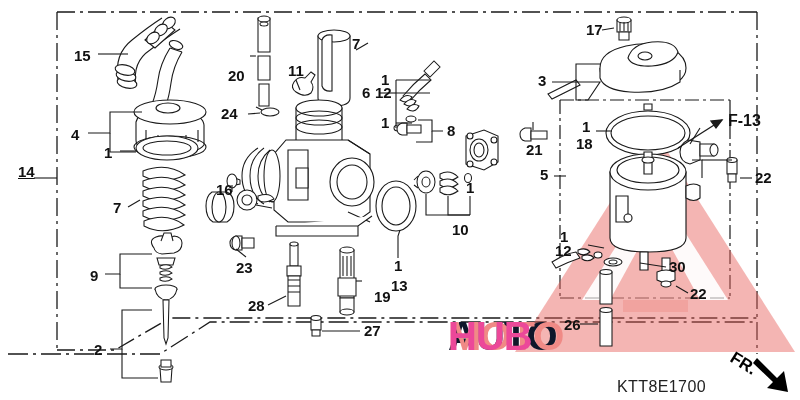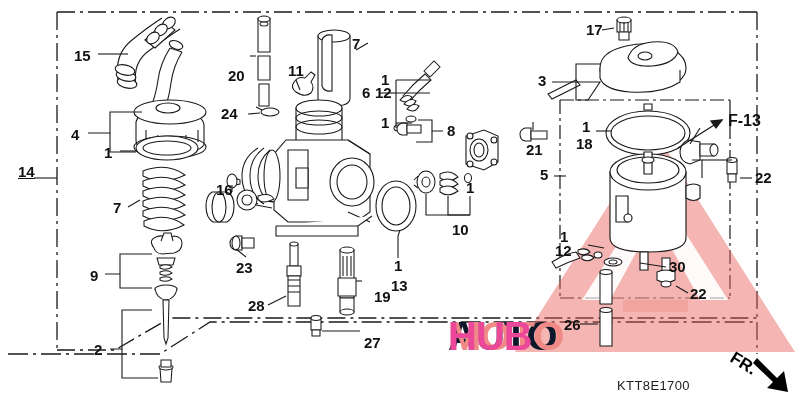--- a/index.html
+++ b/index.html
@@ -3,21 +3,21 @@
 <meta charset="utf-8">
 <style>
   html,body{margin:0;padding:0;background:#ffffff;}
   body{width:800px;height:400px;overflow:hidden;
        font-family:"Liberation Sans",sans-serif;}
   #stage{position:relative;width:800px;height:400px;background:#fff;}
   #stage svg{position:absolute;left:0;top:0;}
   .lbl{position:absolute;font-family:"Liberation Sans",sans-serif;
        font-weight:bold;font-size:15px;color:#111;line-height:1;
        white-space:nowrap;}
-  .partno{position:absolute;font-weight:normal;font-size:13px;
+  .partno{position:absolute;font-weight:normal;font-size:16px;
           letter-spacing:.4px;color:#222;}
   .fr{position:absolute;font-weight:bold;font-size:17px;color:#000;
       transform:rotate(32deg);transform-origin:left top;}
   .wm{position:absolute;font-weight:bold;letter-spacing:-1px;
       font-size:40px;line-height:1;}
   .wm1{color:#0f172a;}
   .wm2{color:#f08a86;}
   .wm3{color:#ec4899;}
 </style>
 </head>
@@ -380,21 +380,21 @@
 <div class="lbl" style="left:104px;top:145px;">1</div>
 <div class="lbl" style="left:113px;top:200px;">7</div>
 <div class="lbl" style="left:90px;top:268px;">9</div>
 <div class="lbl" style="left:94px;top:342px;">2</div>
 <div class="lbl" style="left:228px;top:48px;margin-top:20px;">20</div>
 <div class="lbl" style="left:221px;top:106px;text-align:center;">24</div>
 <div class="lbl" style="left:216px;top:170px;margin-top:12px;">16</div>
 <div class="lbl" style="left:236px;top:260px;">23</div>
 <div class="lbl" style="left:288px;top:63px;">11</div>
 <div class="lbl" style="left:248px;top:298px;">28</div>
-<div class="lbl" style="left:364px;top:323px;margin-top:12px;">27</div>
+<div class="lbl" style="left:364px;top:323px;">27</div>
 <div class="lbl" style="left:352px;top:36px;">7</div>
 <div class="lbl" style="left:362px;top:85px;">6</div>
 <div class="lbl" style="left:381px;top:72px;">1</div>
 <div class="lbl" style="left:375px;top:85px;">12</div>
 <div class="lbl" style="left:381px;top:115px;">1</div>
 <div class="lbl" style="left:447px;top:123px;">8</div>
 <div class="lbl" style="left:374px;top:289px;">19</div>
 <div class="lbl" style="left:391px;top:278px;">13</div>
 <div class="lbl" style="left:394px;top:258px;">1</div>
 <div class="lbl" style="left:466px;top:180px;">1</div>

